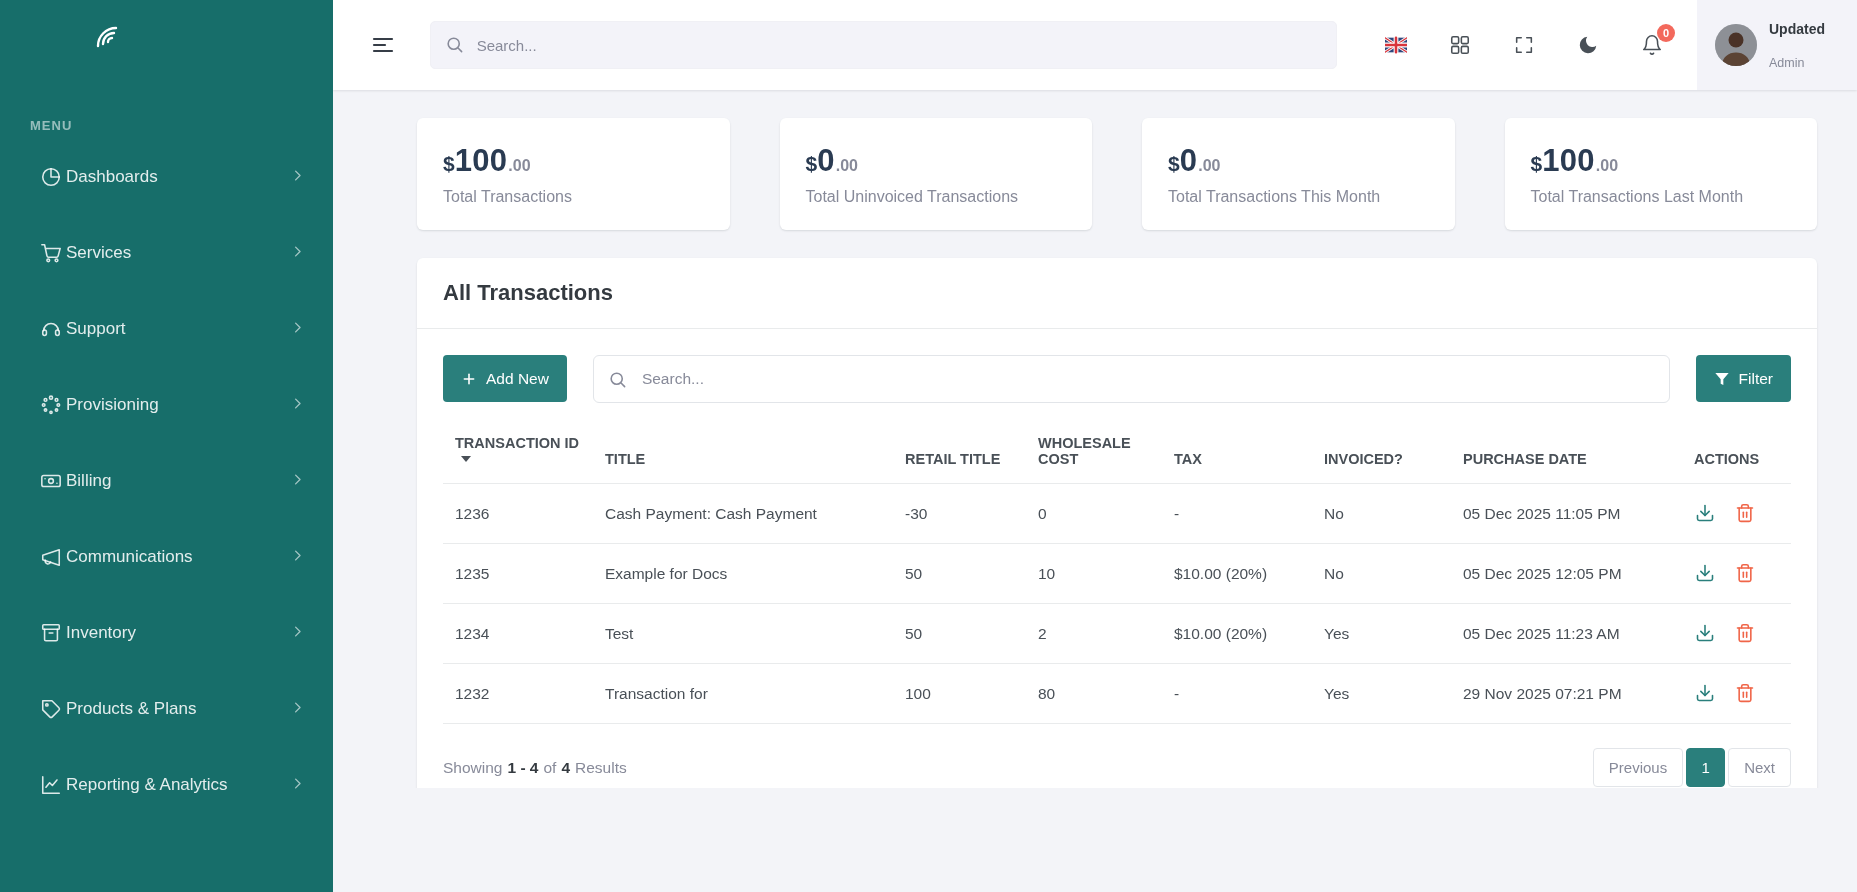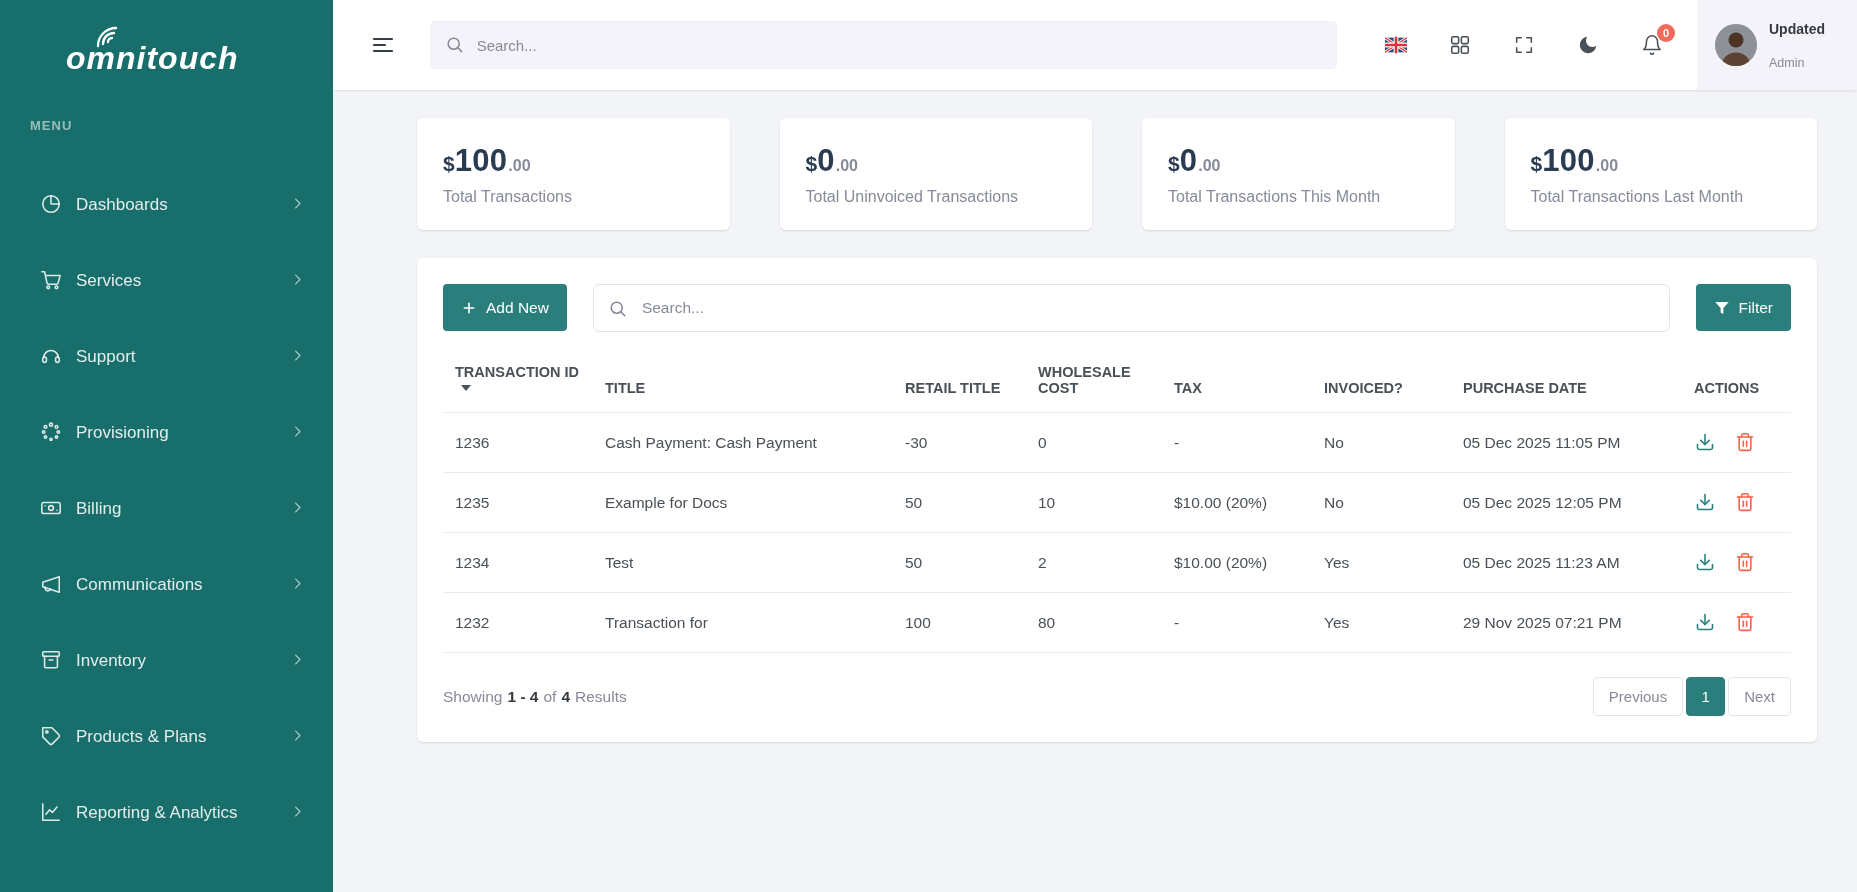--- a/index.html
+++ b/index.html
@@ -6,21 +6,21 @@
   html,body { width:1857px; height:892px; overflow:hidden; }
   body { font-family:"Liberation Sans", sans-serif; background:#f3f4f8; color:#495057; }
   .app { display:flex; width:1857px; height:892px; }
 
   
   .sidebar { width:333px; min-width:333px; background:#176e6a; color:#fff; height:892px; overflow:hidden; position:relative; }
   .logo { position:relative; height:100px; padding:24px 0 0 44px; cursor:pointer; }
   .waves { position:absolute; left:88px; top:18px; }
   .logo-text { font-size:32px; font-style:italic; font-weight:600; letter-spacing:1px; color:#fff; padding:16px 0 0 22px; }
   .menu-label { font-size:13px; font-weight:700; letter-spacing:1px; color:rgba(255,255,255,0.55); padding:18px 0 6px 30px; }
-  .nav-item { display:flex; align-items:flex-end; height:76px; padding:0 28px 0 40px; gap:14px; cursor:pointer; color:rgba(255,255,255,0.88); }
+  .nav-item { display:flex; align-items:center; height:76px; padding:0 28px 0 40px; gap:4px; cursor:pointer; color:rgba(255,255,255,0.88); }
   .nav-icon { width:22px; height:22px; flex:0 0 22px; display:flex; align-items:center; }
   .nav-icon svg { width:22px; height:22px; stroke:rgba(255,255,255,0.85); fill:none; stroke-width:1.7; stroke-linecap:round; stroke-linejoin:round; }
   .nav-label { font-size:17px; flex:1; white-space:nowrap; }
   .nav-chevron svg { width:15px; height:15px; stroke:rgba(255,255,255,0.6); fill:none; stroke-width:2.2; stroke-linecap:round; stroke-linejoin:round; }
 
   
   .main { flex:1; display:flex; flex-direction:column; height:788px; overflow:hidden; }
 
   
   .topbar { height:90px; min-height:90px; background:#fff; display:flex; align-items:center; box-shadow:0 1px 2px rgba(56,65,74,0.12); position:relative; z-index:5; }
@@ -86,21 +86,20 @@
 
 <div class="app">
 
   <aside class="sidebar">
     <div class="logo">
       <svg class="waves" width="34" height="34" viewBox="0 0 34 34" fill="none" stroke="#fff" stroke-width="2.4" stroke-linecap="round">
         <path d="M28 10 A18 18 0 0 0 10 28" transform="rotate(0 17 17)"></path>
         <path d="M26 15 A11 11 0 0 0 15 26"></path>
         <path d="M24 20 A4 4 0 0 0 20 24"></path>
       </svg>
-      <div class="logo-text">omnitouch</div>
     </div>
     <div class="menu-label">MENU</div>
 
     <div class="nav-item">
       <span class="nav-icon">
           <svg viewBox="0 0 24 24">
             <circle cx="12" cy="12" r="9"></circle>
             <path d="M12 3v9h9"></path>
           </svg>
         </span>
@@ -319,20 +318,21 @@
           <div class="stat-value">
             <span class="stat-currency">$</span>
               <span class="stat-amount">100</span>
               <span class="stat-cents">.00</span>
           </div>
           <div class="stat-label">Total Transactions Last Month</div>
         </div>
       </div>
 
       <div class="panel">
+        <div class="panel-title">All Transactions</div>
         <div class="panel-body">
 
           <div class="controls">
             <button class="btn-teal">
               <svg viewBox="0 0 24 24">
                   <line x1="12" y1="5" x2="12" y2="19"></line>
                   <line x1="5" y1="12" x2="19" y2="12"></line>
                 </svg>
               <span>Add New</span>
             </button>

